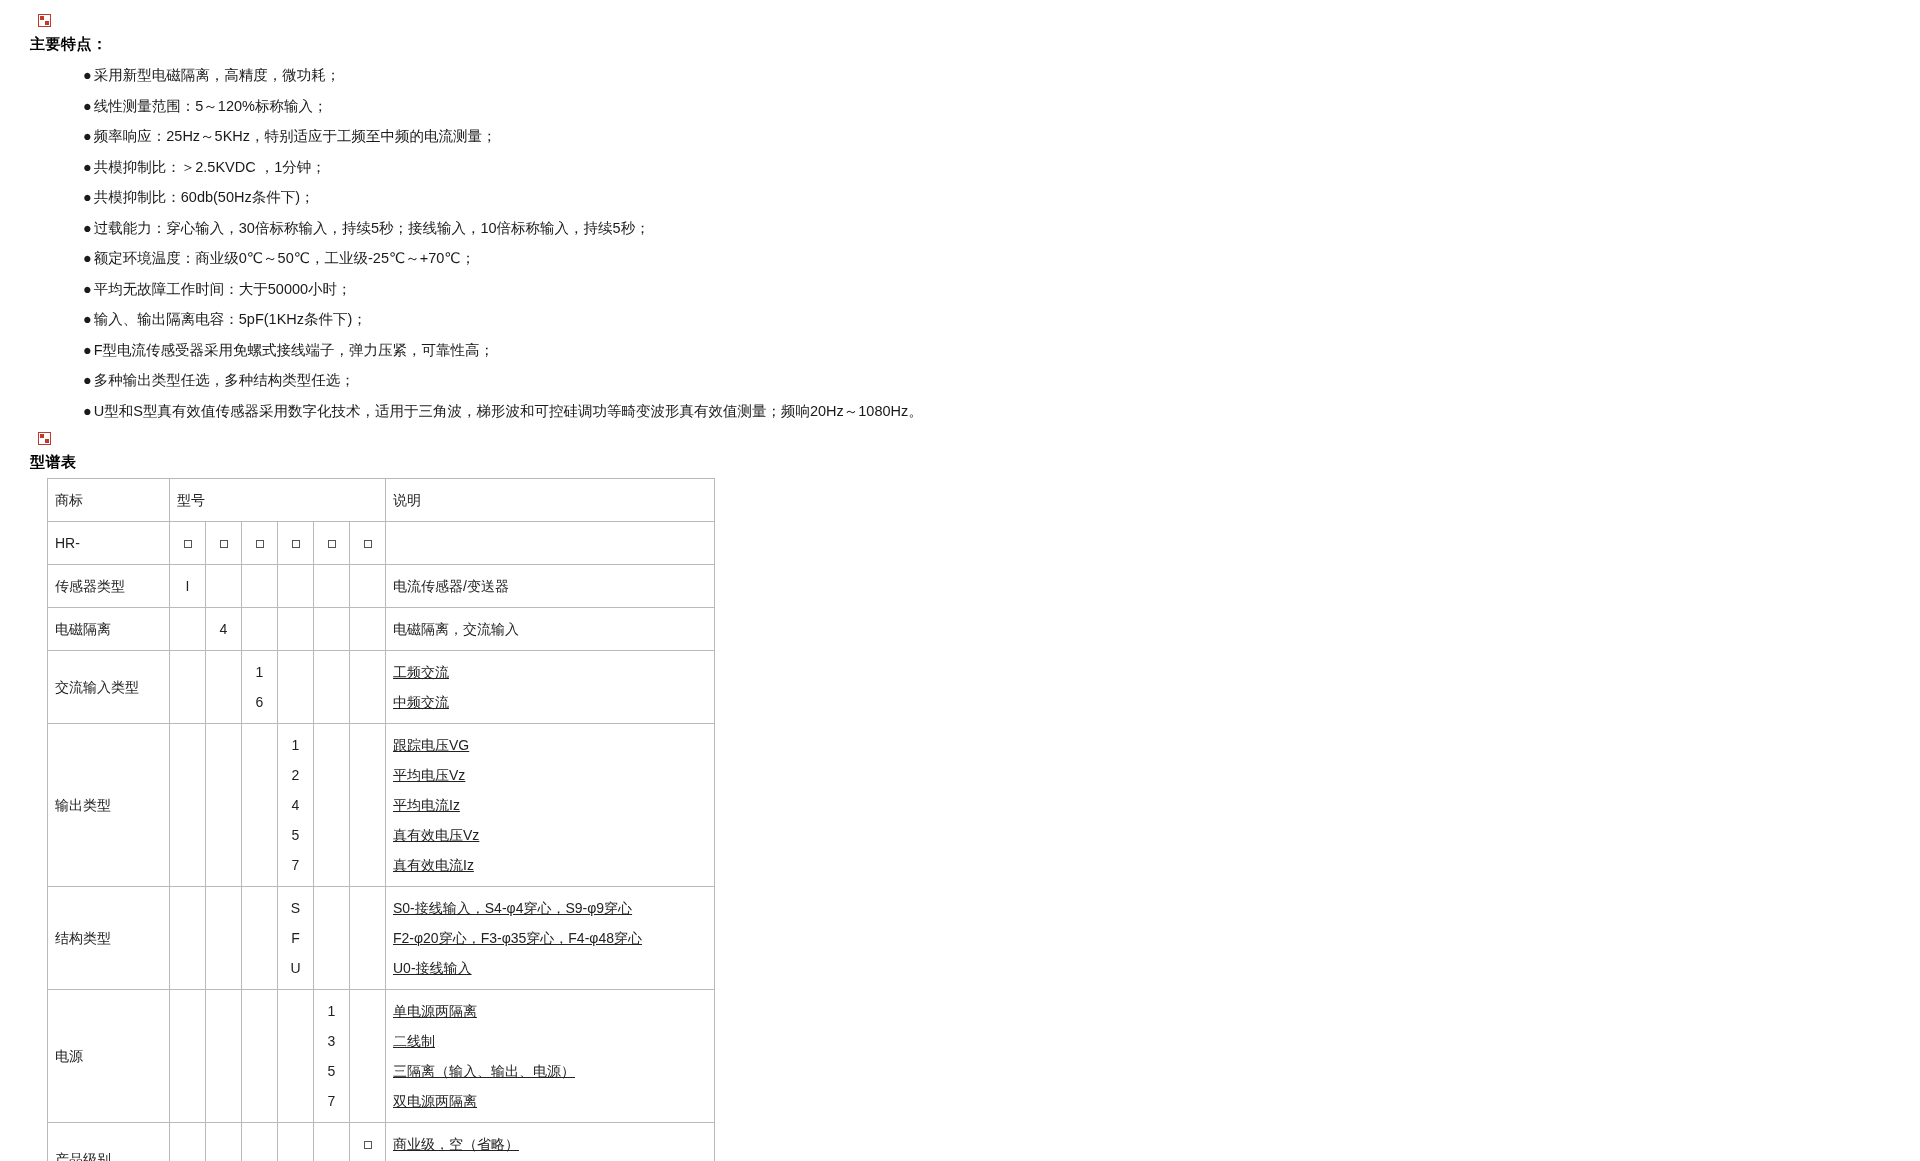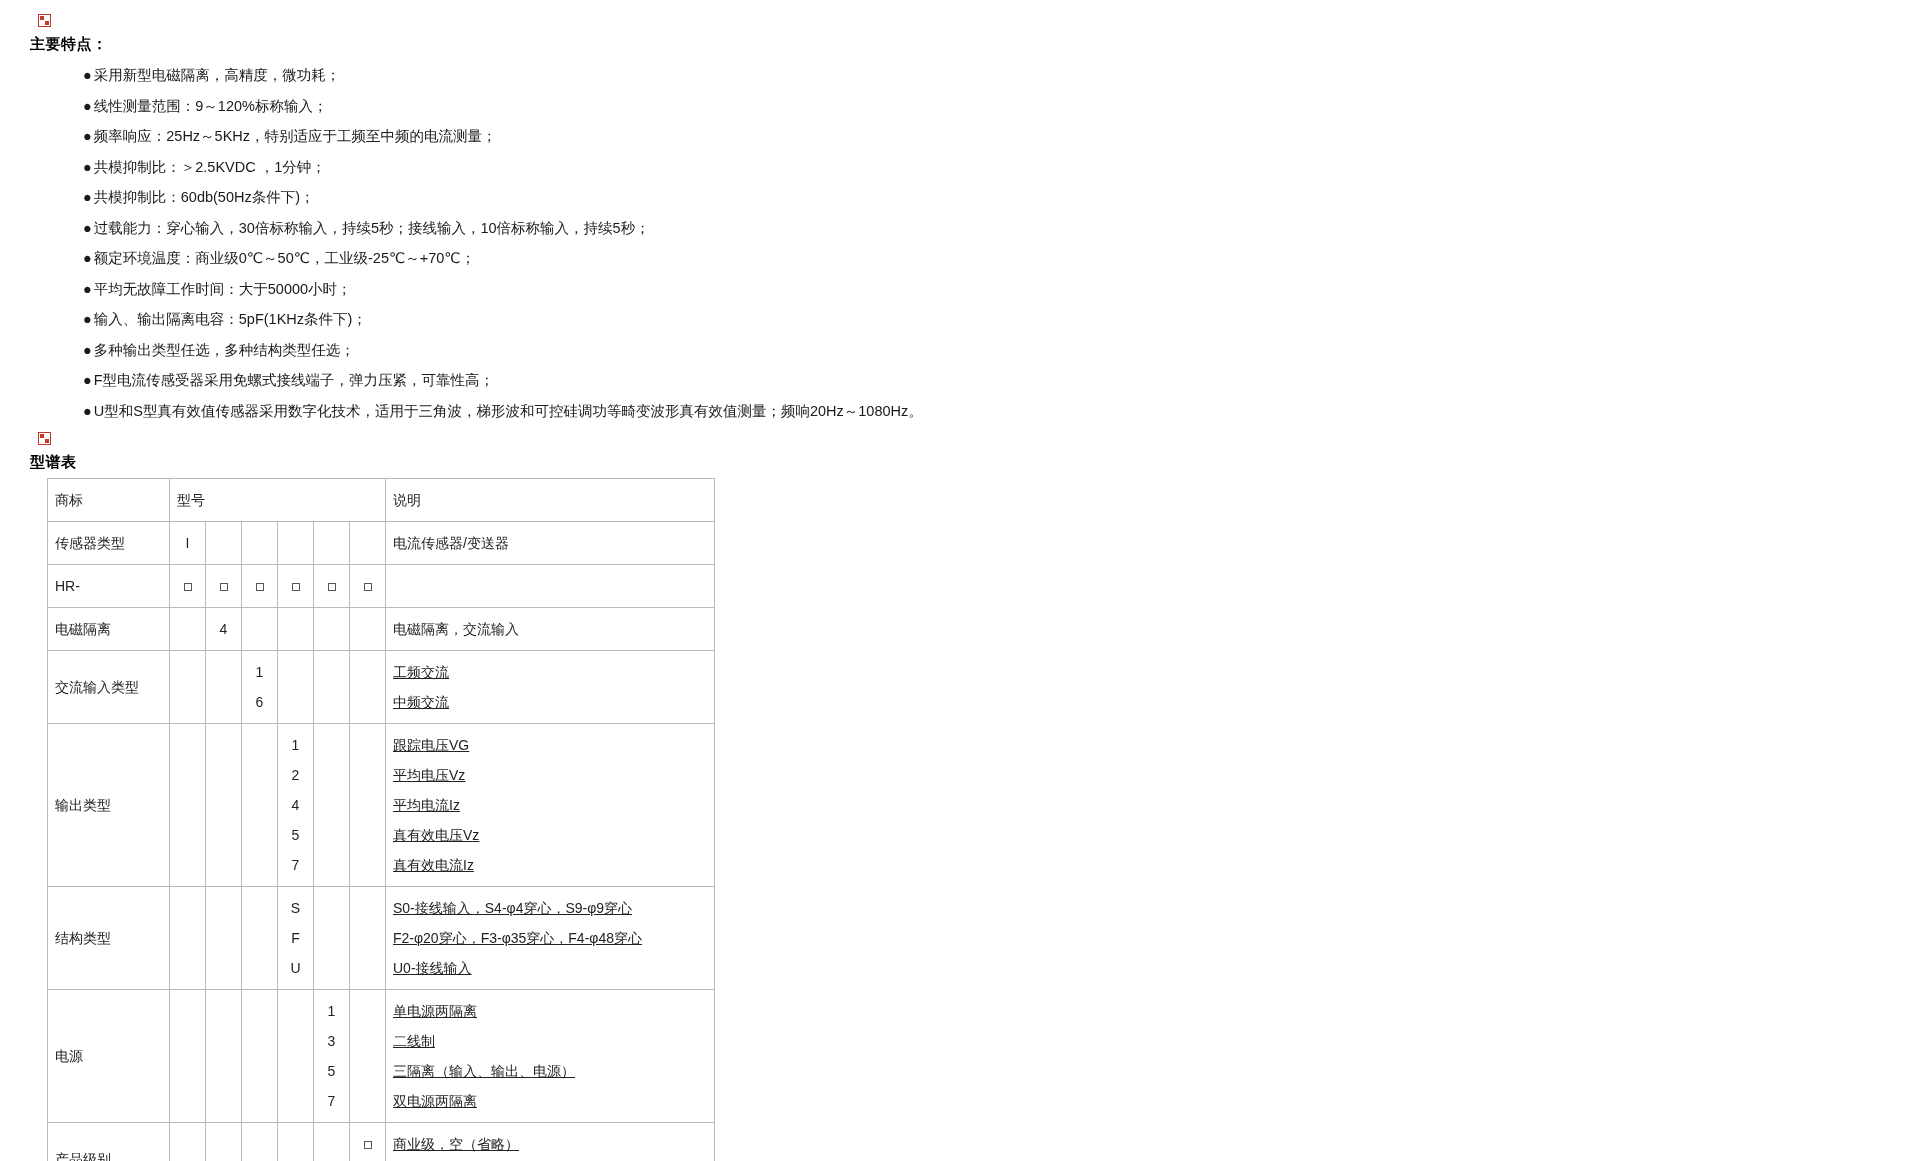--- a/index.html
+++ b/index.html
@@ -120,67 +120,67 @@
   <div class="content">
 
     <div class="img-row">
       <span class="broken-img"></span>
     </div>
 
     <div class="section-title">主要特点：</div>
 
     <ul class="bullets">
       <li><span class="dot">●</span><span>采用新型电磁隔离，高精度，微功耗；</span></li>
-      <li><span class="dot">●</span><span>线性测量范围：9～120%标称输入；</span></li>
+      <li><span class="dot">●</span><span>线性测量范围：5～120%标称输入；</span></li>
       <li><span class="dot">●</span><span>频率响应：25Hz～5KHz，特别适应于工频至中频的电流测量；</span></li>
       <li><span class="dot">●</span><span>共模抑制比：＞2.5KVDC ，1分钟；</span></li>
       <li><span class="dot">●</span><span>共模抑制比：60db(50Hz条件下)；</span></li>
       <li><span class="dot">●</span><span>过载能力：穿心输入，30倍标称输入，持续5秒；接线输入，10倍标称输入，持续5秒；</span></li>
       <li><span class="dot">●</span><span>额定环境温度：商业级0℃～50℃，工业级-25℃～+70℃；</span></li>
       <li><span class="dot">●</span><span>平均无故障工作时间：大于50000小时；</span></li>
       <li><span class="dot">●</span><span>输入、输出隔离电容：5pF(1KHz条件下)；</span></li>
+      <li><span class="dot">●</span><span>F型电流传感受器采用免螺式接线端子，弹力压紧，可靠性高；</span></li>
       <li><span class="dot">●</span><span>多种输出类型任选，多种结构类型任选；</span></li>
-      <li><span class="dot">●</span><span>F型电流传感受器采用免螺式接线端子，弹力压紧，可靠性高；</span></li>
       <li><span class="dot">●</span><span>U型和S型真有效值传感器采用数字化技术，适用于三角波，梯形波和可控硅调功等畸变波形真有效值测量；频响20Hz～1080Hz。</span></li>
     </ul>
 
     <div class="img-row img-row-2">
       <span class="broken-img"></span>
     </div>
 
     <div class="section-title">型谱表</div>
 
     <table class="spec">
       <tbody>
           <tr>
         <td class="c-name">商标</td>
         <td class="c-modelhdr" colspan="6">型号</td>
         <td class="c-dschdr">说明</td>
       </tr>
 
       <tr>
+        <td class="c-name">HR-</td>
+        <td class="c-code"><span class="sq"></span></td>
+        <td class="c-code"><span class="sq"></span></td>
+        <td class="c-code"><span class="sq"></span></td>
+        <td class="c-code"><span class="sq"></span></td>
+        <td class="c-code"><span class="sq"></span></td>
+        <td class="c-code"><span class="sq"></span></td>
+        <td class="c-desc"></td>
+      </tr>
+
+      <tr>
         <td class="c-name">传感器类型</td>
         <td class="c-code">I</td>
         <td class="c-code"></td>
         <td class="c-code"></td>
         <td class="c-code"></td>
         <td class="c-code"></td>
         <td class="c-code"></td>
         <td class="c-desc">电流传感器/变送器</td>
-      </tr>
-
-      <tr>
-        <td class="c-name">HR-</td>
-        <td class="c-code"><span class="sq"></span></td>
-        <td class="c-code"><span class="sq"></span></td>
-        <td class="c-code"><span class="sq"></span></td>
-        <td class="c-code"><span class="sq"></span></td>
-        <td class="c-code"><span class="sq"></span></td>
-        <td class="c-code"><span class="sq"></span></td>
-        <td class="c-desc"></td>
       </tr>
 
       <tr>
         <td class="c-name">电磁隔离</td>
         <td class="c-code"></td>
         <td class="c-code">4</td>
         <td class="c-code"></td>
         <td class="c-code"></td>
         <td class="c-code"></td>
         <td class="c-code"></td>

